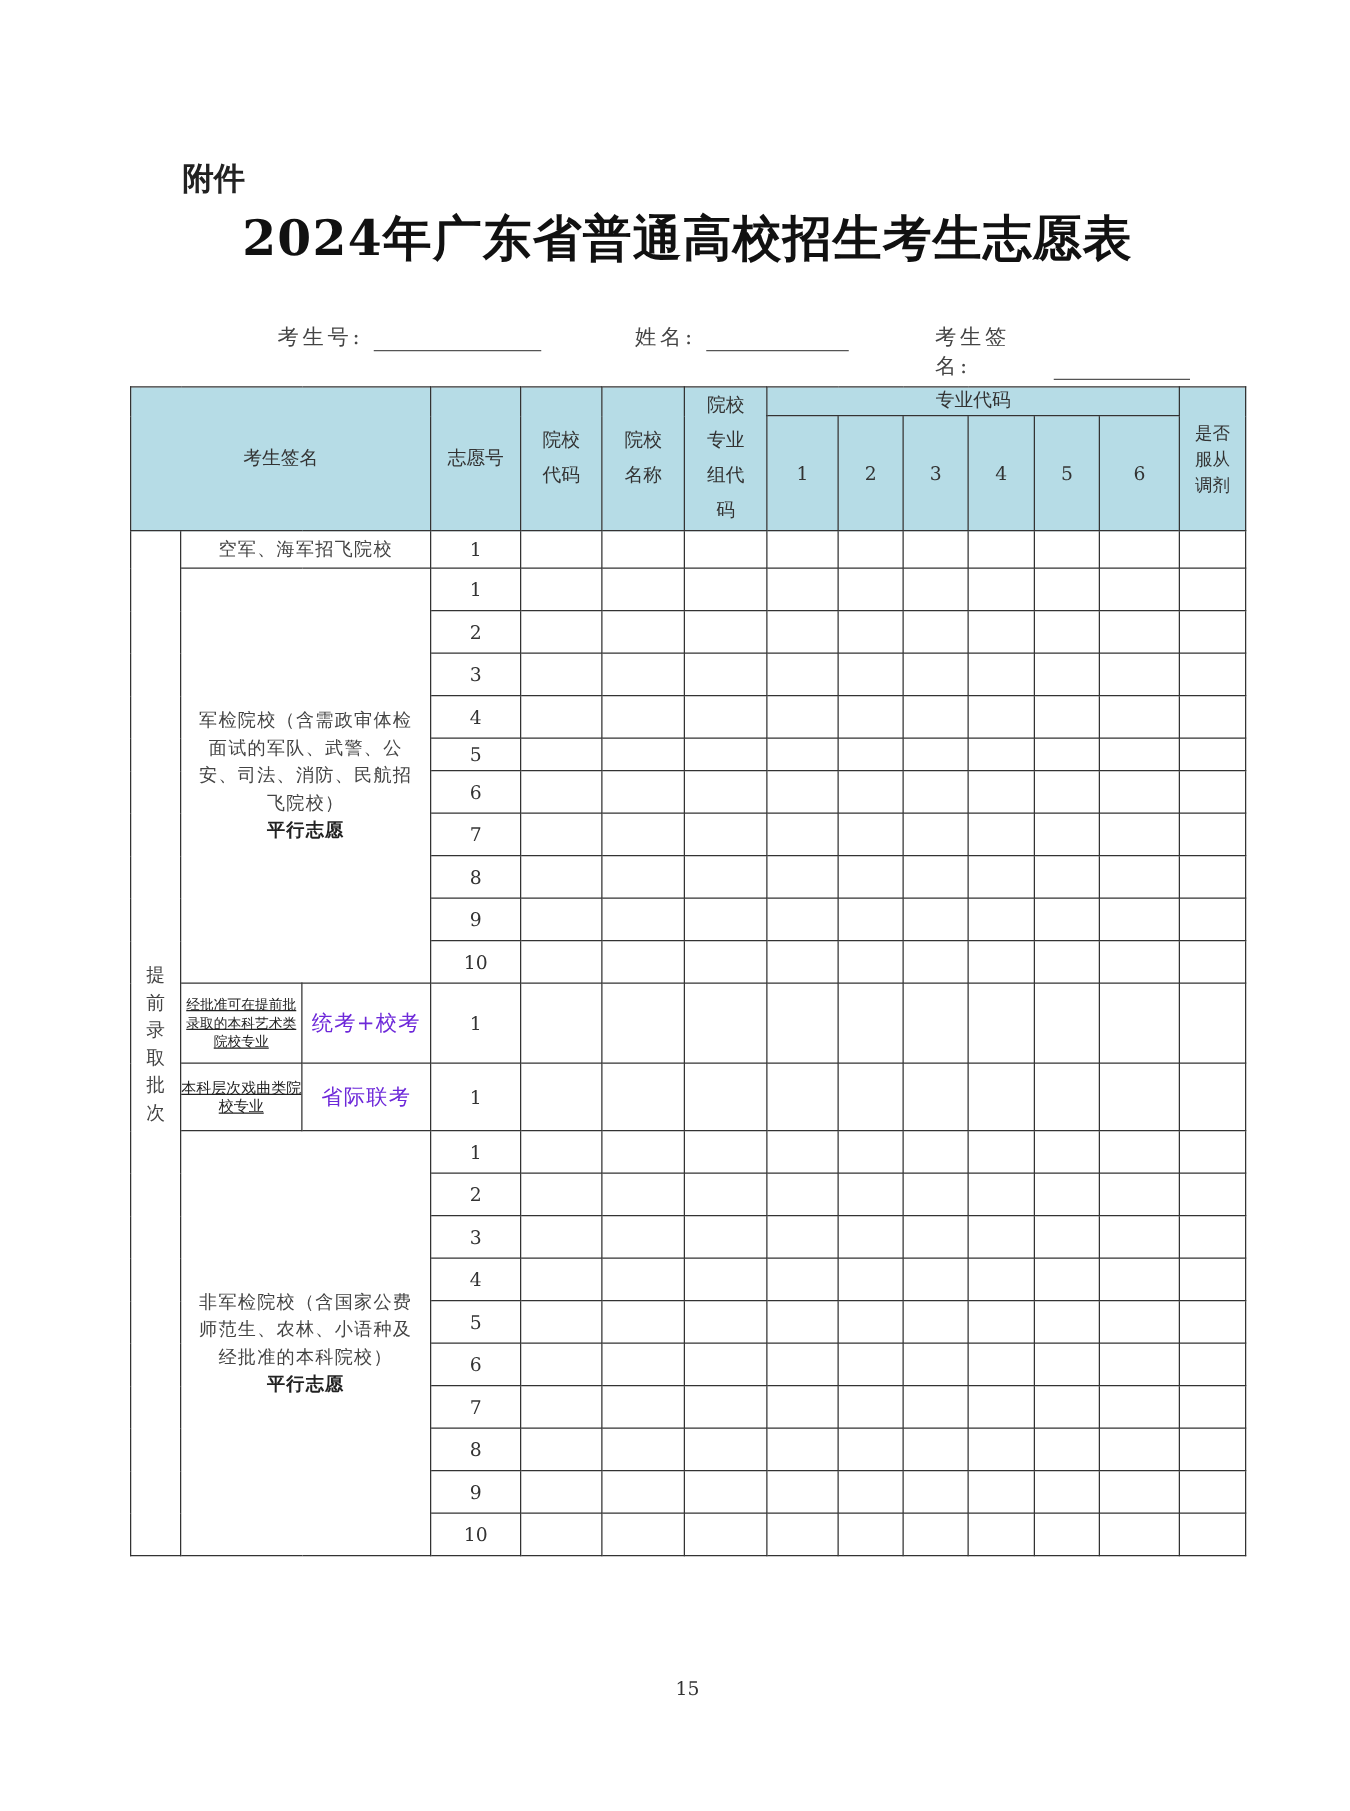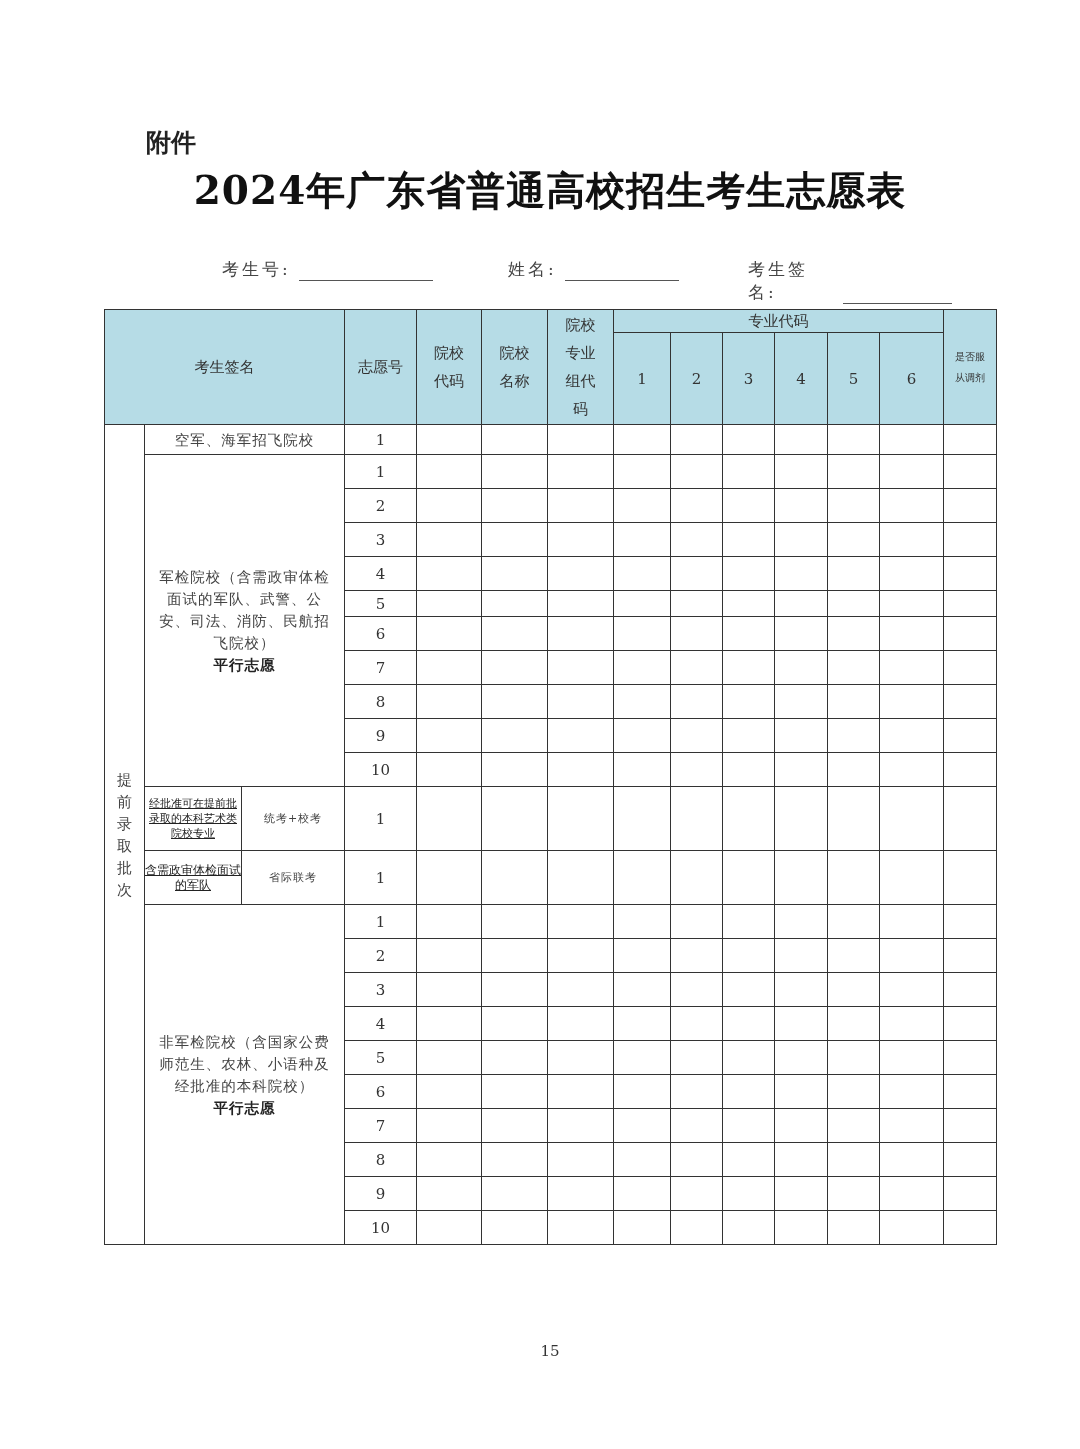--- a/index.html
+++ b/index.html
@@ -14,29 +14,29 @@
   .field { position:absolute; display:flex; align-items:flex-end; }
   .field .lbl { letter-spacing:3px; }
   .field .line { border-bottom:1.5px solid #555; height:20px; margin-left:8px; }
   table.form { position:absolute; left:104px; top:309px; border-collapse:collapse;
                table-layout:fixed; width:892px; }
   table.form td, table.form th { border:1.3px solid #333; padding:0; text-align:center;
                vertical-align:middle; font-weight:normal; }
   th { background:#b6dce6; font-family:Liberation Sans, sans-serif;
        font-size:15px; color:#333; line-height:28px; }
   th.num { font-family:"DejaVu Serif","Liberation Serif",serif; }
-  th.small { font-size:10px; line-height:21px;margin-top:18px; }
+  th.small { font-size:14px; line-height:21px;margin-top:18px; }
   td { font-size:15px; color:#333; }
   td.vol { font-family:"DejaVu Serif","Liberation Serif",serif; font-size:15px; }
   td.batch { font-size:15px; line-height:22px; color:#444; }
   td.batch .v { display:inline-block; width:16px; word-wrap:break-word; line-height:22px; }
   td.cat { font-size:14.5px; line-height:22px; color:#444; padding:0 6px; letter-spacing:1px; }
   td.cat b { font-weight:bold; color:#222; letter-spacing:1px; font-family:"DejaVu Sans","Liberation Sans",sans-serif; }
   td.tiny { font-size:11px; line-height:15px; font-weight:bold; color:#222; padding:0 4px;text-decoration:underline; }
-  td.exam { font-size:11px; color:#404040; letter-spacing:1px; }
+  td.exam { font-size:17px; color:#6d28d9; letter-spacing:1px; }
   .page { position:absolute; top:1342px; left:0; width:1100px; text-align:center; font-size:15px; color:#333; }
 </style>
 </head>
 <body>
 
 <div class="attach">附件</div>
 <div class="title">2024年广东省普通高校招生考生志愿表</div>
 
 <div class="fields">
   <div class="field" style="left:222px;">
@@ -254,21 +254,21 @@
         <td></td>
         <td></td>
         <td></td>
         <td></td>
         <td></td>
         <td></td>
         <td></td>
         <td></td>
       </tr>
       <tr style="height:54px;">
-        <td class="tiny" style="font-size:12px;">含需政审体检面试的军队</td>
+        <td class="tiny" style="font-size:12px;">本科层次戏曲类院校专业</td>
     <td class="exam">省际联考</td>
     <td class="vol">1</td>
         <td></td>
         <td></td>
         <td></td>
         <td></td>
         <td></td>
         <td></td>
         <td></td>
         <td></td>

